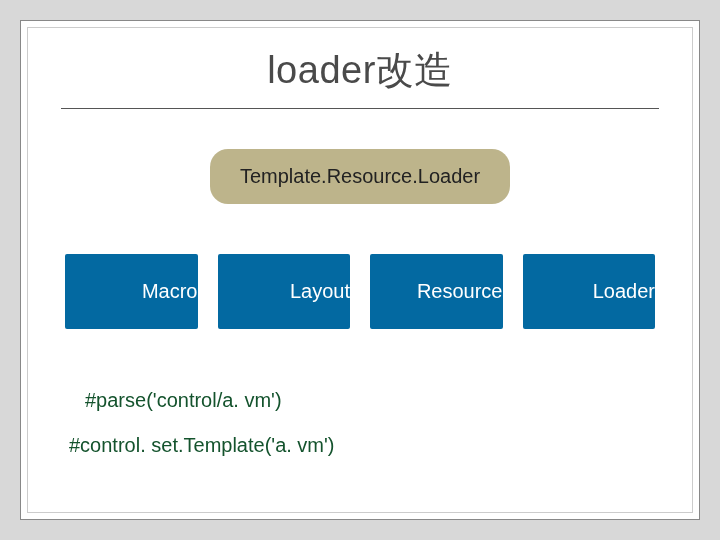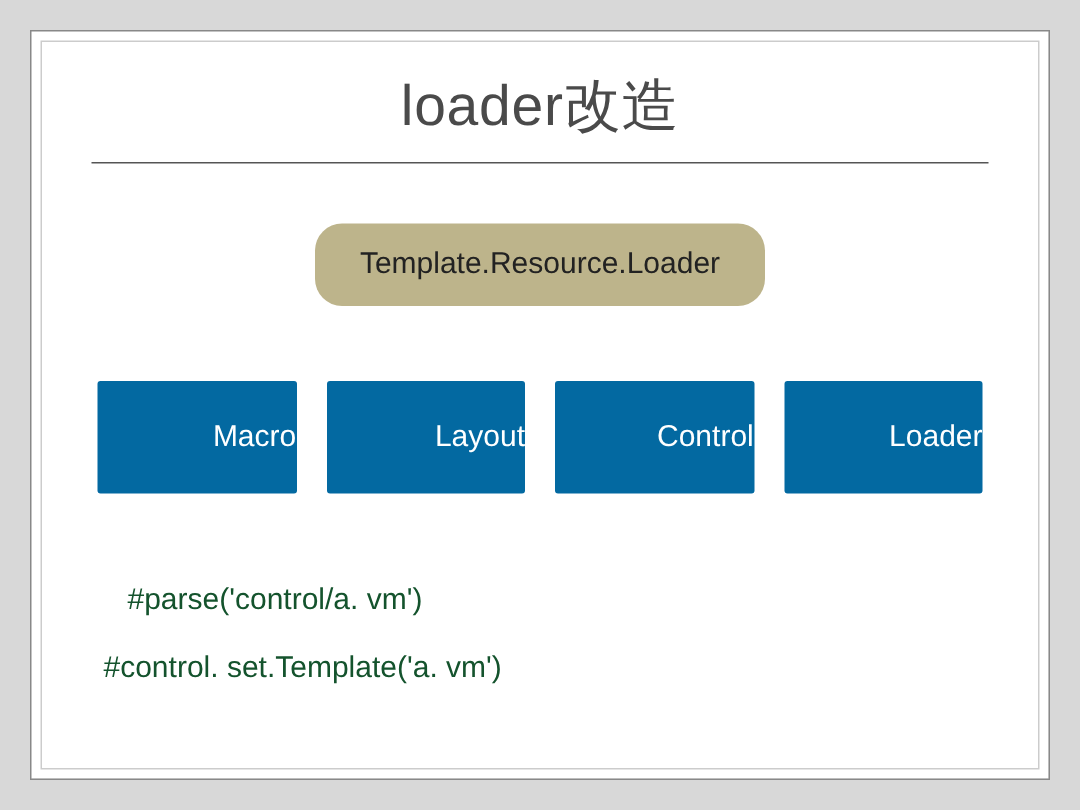--- a/index.html
+++ b/index.html
@@ -77,19 +77,19 @@
 
 <div class="slide">
   <h1 class="title">loader改造</h1>
   <hr class="hr">
 
   <div class="top-box">Template.Resource.Loader</div>
 
   <div class="row">
     <div class="box">Macro</div>
     <div class="box">Layout</div>
-    <div class="box">Control</div>
+    <div class="box">Resource</div>
     <div class="box">Loader</div>
   </div>
 
   <div class="code1">#parse('control/a. vm')</div>
   <div class="code2">#control. set.Template('a. vm')</div>
 </div>
 
 </body></html>

